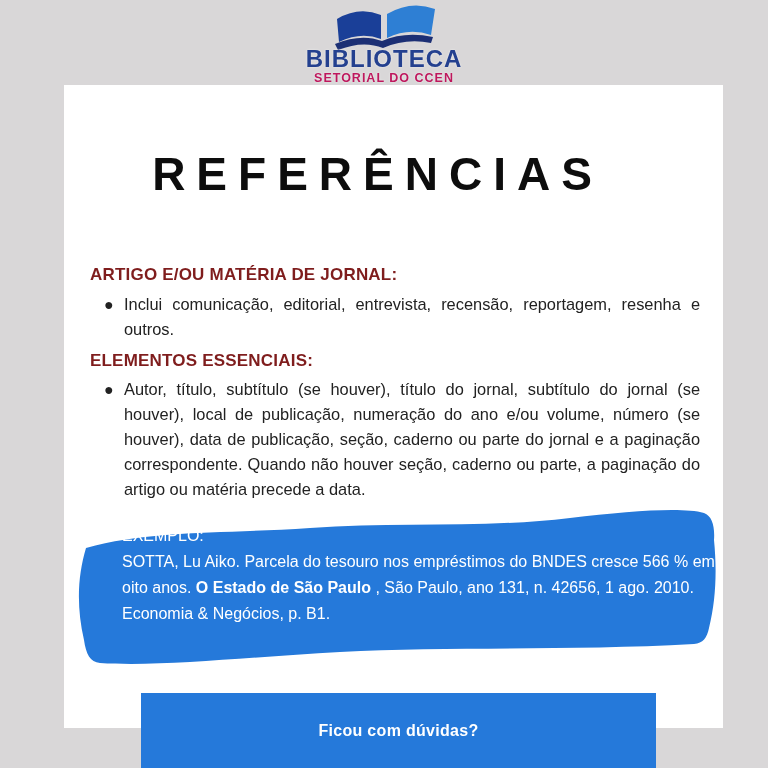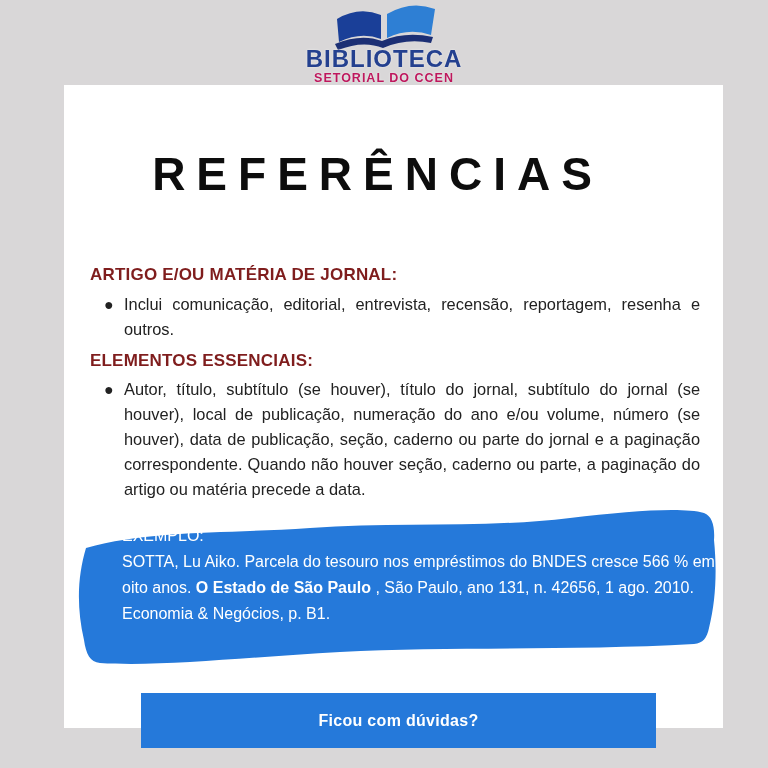--- a/index.html
+++ b/index.html
@@ -46,21 +46,21 @@
   .bullet-text{flex:1;text-align:justify;}
   
   .blob{position:absolute;left:70px;top:500px;}
   .example-text{
     position:absolute;left:95px;top:523px;width:602px;
     color:#ffffff;font-size:16px;line-height:26px;margin-left:27px;
   }
   .example-text b{font-weight:bold;}
   
   .footer{
-    position:absolute;left:141px;top:693px;width:515px;height:55px;background:#2579da;
+    position:absolute;left:141px;top:693px;width:515px;height:75px;background:#2579da;
     display:flex;flex-direction:column;align-items:center;justify-content:center;gap:5px;
     color:#ffffff;font-weight:bold;font-size:16px;letter-spacing:0.3px;
   }
   .footer-url{color:#ffffff;text-decoration:none;}
 </style>
 </head>
 <body>
 
 <div class="poster">
 

